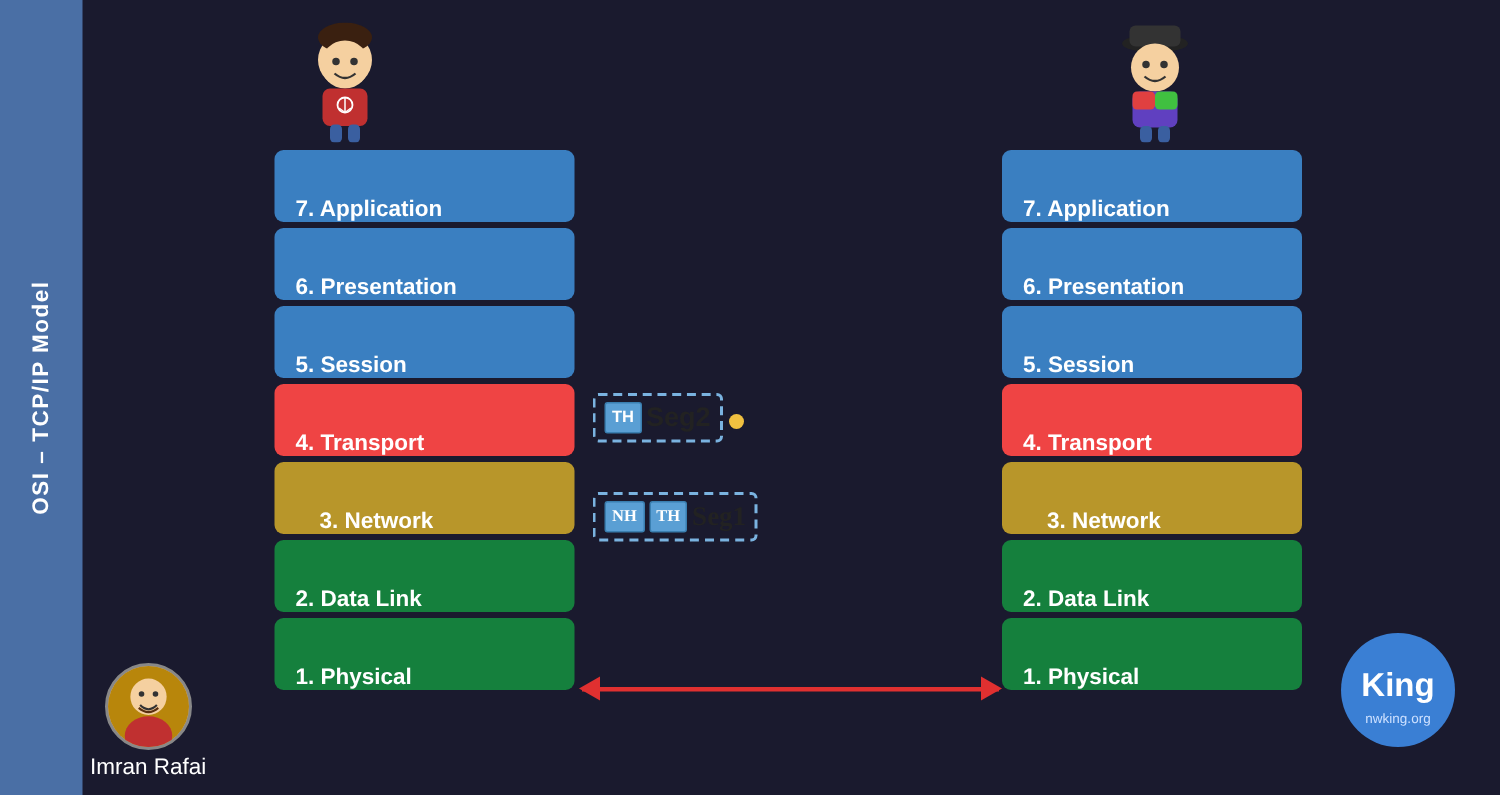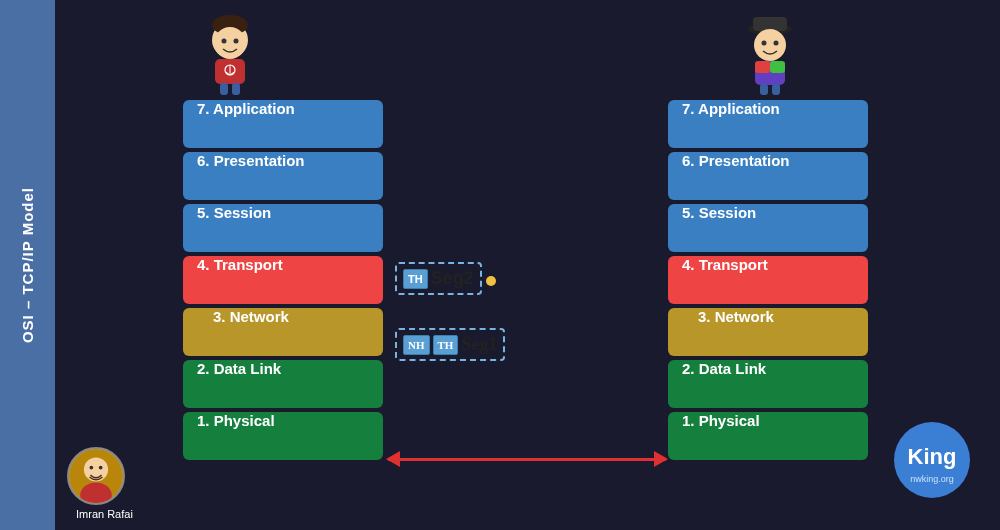--- a/index.html
+++ b/index.html
@@ -47,38 +47,37 @@
       position: absolute;
       display: flex;
       flex-direction: column;
       gap: 4px;
       width: 200px;
     }
     .layer {
       height: 48px;
       border-radius: 6px;
       display: flex;
-      align-items: flex-start;
+      align-items: flex-end;
       padding-left: 14px;
       color: white;
       font-size: 15px;
       font-weight: 600;
     }
     .layer-blue { background: #3a7fc1; }
     .layer-orange { background: #ef4444; }
     .layer-yellow { background: #b8962a; padding-left: 30px; }
     .layer-green { background: #15803d; }
 
     
     .packet-area {
       position: absolute;
     }
     .packet-box {
       display: flex;
-      align-items: center;
       border: 2px dashed #7ab3e0;
       background: transparent;
       padding: 4px 6px;
       border-radius: 4px;
     }
     .packet-label {
       font-size: 18px;
       font-weight: bold;
       color: #222;
     }
@@ -144,24 +143,23 @@
     .avatar-circle {
       width: 58px;
       height: 58px;
       border-radius: 50%;
       background: #c8a060;
       overflow: hidden;
       border: 2px solid #888;
     }
     .avatar-name {
       color: white;
-      font-size: 11px;
+      font-size: 15px;
       margin-top: 3px;
       text-align: right;
-      margin-left: 16px;
     }
   </style>
 </head>
 <body>
 
 <div class="osi-label">
   <span>OSI – TCP/IP Model</span>
 </div>
 
 <div class="character" style="left:195px; top:15px;">

